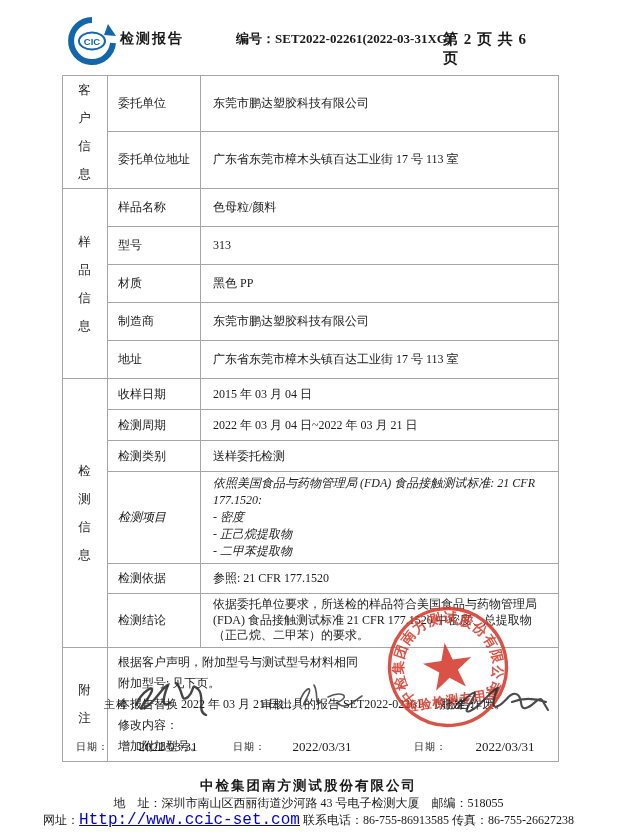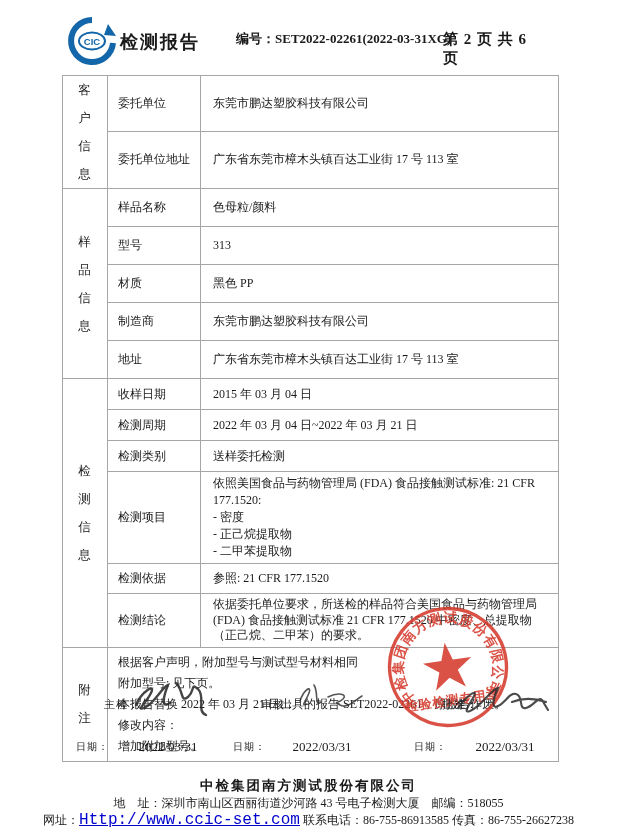--- a/index.html
+++ b/index.html
@@ -4,41 +4,41 @@
 <style>
   html,body{margin:0;padding:0;background:#ffffff;}
   body{
     width:617px;height:840px;position:relative;overflow:hidden;
     font-family:"Liberation Serif","DejaVu Serif",serif;
     color:#1a1a1a;
   }
   
   .header{position:absolute;left:0;top:0;width:527px;height:70px;}
   .logo{position:absolute;left:66px;top:16px;width:52px;height:50px;}
-  .hdr-title{position:absolute;left:120px;top:30px;font-size:18px;font-weight:bold;letter-spacing:2px;}
+  .hdr-title{position:absolute;left:120px;top:30px;font-size:14px;font-weight:bold;letter-spacing:2px;}
   .hdr-no{position:absolute;left:236px;top:30px;font-size:13px;font-weight:bold;}
   .hdr-page{position:absolute;left:443px;top:30px;font-size:15px;font-weight:bold;letter-spacing:1px;}
   
   .report-table{
     position:absolute;left:62px;top:75px;width:496px;
     border-collapse:collapse;table-layout:fixed;
     font-size:12px;
   }
   .report-table td{
     border:1px solid #a6a6a6;
     vertical-align:middle;
     overflow:hidden;
   }
   td.group{text-align:center;padding:0;}
   td.group .gtxt{display:inline-block;width:2em;word-break:break-all;line-height:28px;font-size:12.5px;letter-spacing:1px;}
   td.flabel{padding:0 4px 0 10px;}
   td.fvalue{padding:2px 6px 2px 12px;white-space:pre-line;line-height:17px;}
   tr.h35 td{height:35px;} tr.h36 td{height:36px;margin-top:16px;}
   tr.h33 td{height:33px;} tr.h26 td{height:26px;}
-  tr.h87 td{height:87px;} tr.h25 td{height:25px;}
+  tr.h87 td{height:87px;font-style:italic;} tr.h25 td{height:25px;}
   tr.h46 td{height:46px;margin-left:46px;}
   tr.h46 td.fvalue{line-height:15.5px;padding-top:3px;padding-bottom:3px;}
   tr.h105 td{height:105px;}
   td.notes{padding:4px 8px 4px 10px;white-space:pre-line;line-height:21px;vertical-align:top;}
   
   .stamp{position:absolute;left:382px;top:601px;width:132px;height:132px;opacity:.88;transform:rotate(-8deg);z-index:5;}
   
   .role-label{position:absolute;font-size:11px;letter-spacing:1px;z-index:6;margin-left:28px;}
   .sig{position:absolute;z-index:7;}
   .date-label{position:absolute;font-size:10px;letter-spacing:1px;}

